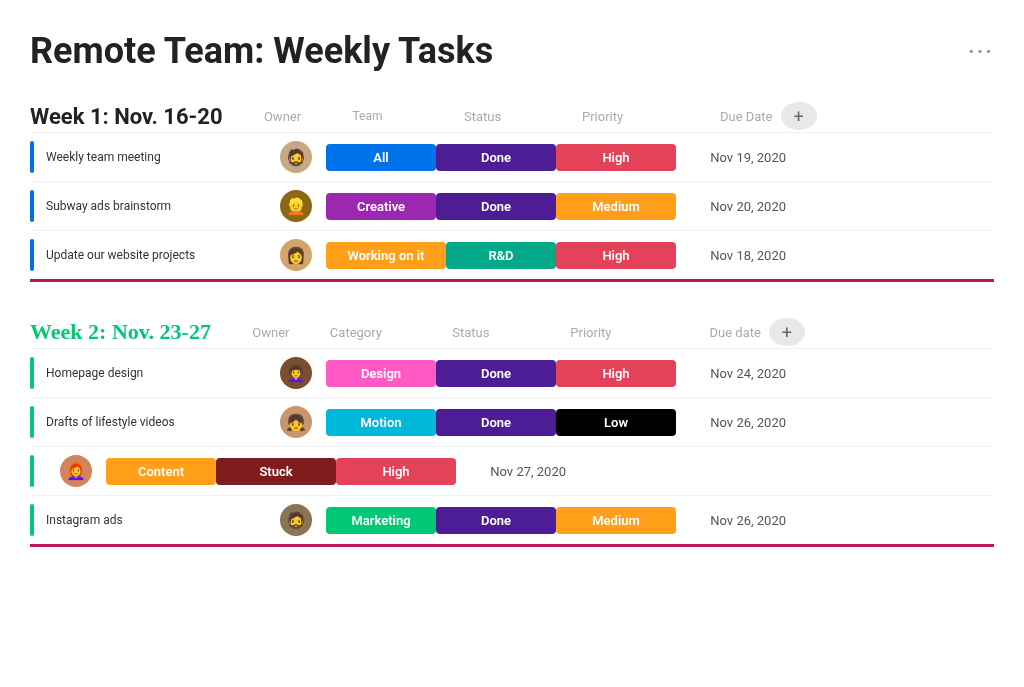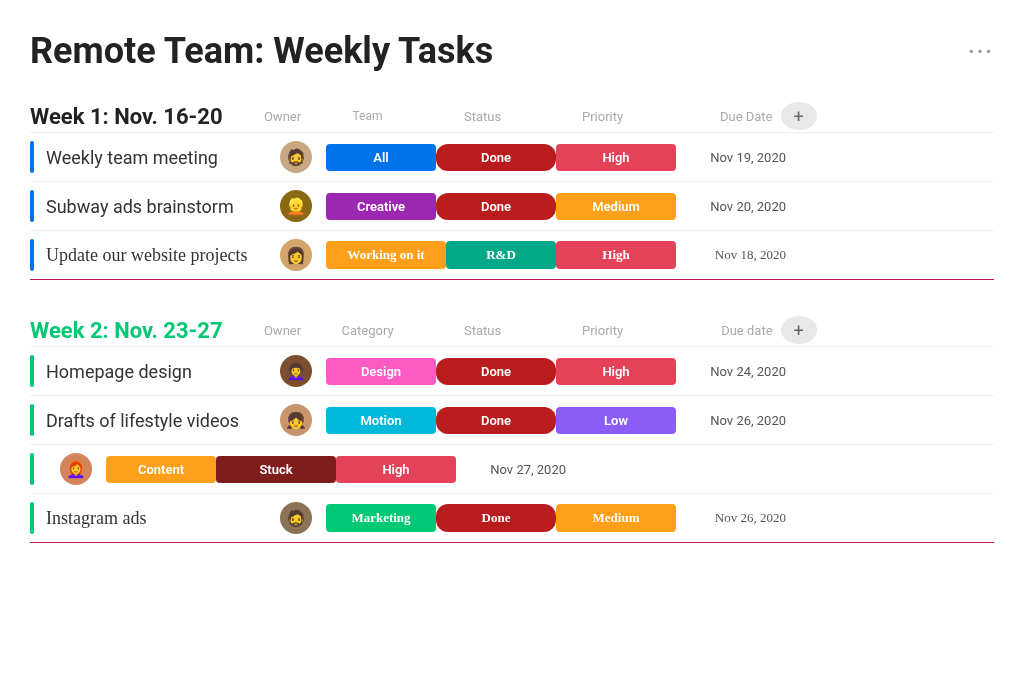--- a/index.html
+++ b/index.html
@@ -31,54 +31,53 @@
     .section {
       margin-bottom: 36px;
     }
 
     .section-title {
       font-size: 22px;
       font-weight: 700;
       margin-right: 20px;
     }
 
-    .section-title.green { color: #00c875; }
+    .section-title.green { color: #00c875; font-family: Liberation Serif, serif; }
     .section-title.black { color: #222; }
     .col-owner { flex: 0 0 60px; text-align: center; }
     .col-team { flex: 0 0 110px; text-align: center; }
     .col-status { flex: 0 0 120px; text-align: center; }
     .col-priority { flex: 0 0 120px; text-align: center; }
     .col-due { flex: 0 0 110px; text-align: right; }
 
     .task-row {
       display: flex;
       align-items: center;
       padding: 8px 0 8px 0;
       border-top: 1px solid #f0f0f0;
       position: relative;
     }
 
     .task-row:last-child {
-      border-bottom: 1px solid #be185d;
-      font-family: Liberation Serif, serif;
+      border-bottom: 3px solid #be185d;
     }
 
     .left-border {
       width: 4px;
       align-self: stretch;
       margin-right: 12px;
       border-radius: 2px;
     }
 
     .border-blue { background: #0073ea; }
     .border-green { background: #00c875; }
 
     .task-name {
       flex: 0 0 220px;
-      font-size: 18px;
+      font-size: 12px;
       color: #333;
       font-weight: 400;
     }
 
     .owner-avatar {
       flex: 0 0 60px;
       display: flex;
       justify-content: center;
       align-items: center;
     }
@@ -130,30 +129,30 @@
       border-radius: 50%;
       background: #e8e8e8;
       color: #666;
       font-size: 18px;
       cursor: pointer;
       margin-left: 8px;
     }
 
     
     .bg-blue { background: #0073ea; }
-    .bg-green { background: #b91c1c; border-radius: 12px; }
+    .bg-green { background: #4c1d95; }
     .bg-red { background: #e44258; }
     .bg-orange { background: #ff9f1a; }
     .bg-purple { background: #9c27b0; }
     .bg-cyan { background: #00b8d9; }
     .bg-pink { background: #ff5ac4; }
     .bg-teal { background: #03a889; }
     .bg-stuck { background: #7f1d1d; }
     .bg-working { background: #ff9f1a; }
-    .bg-low { background: #8b5cf6; }
+    .bg-low { background: #000000; }
     .bg-marketing { background: #00c875; }
 
     .section-header-row {
       display: flex;
       align-items: center;
       margin-bottom: 2px;
     }
   </style>
 </head>
 <body>

